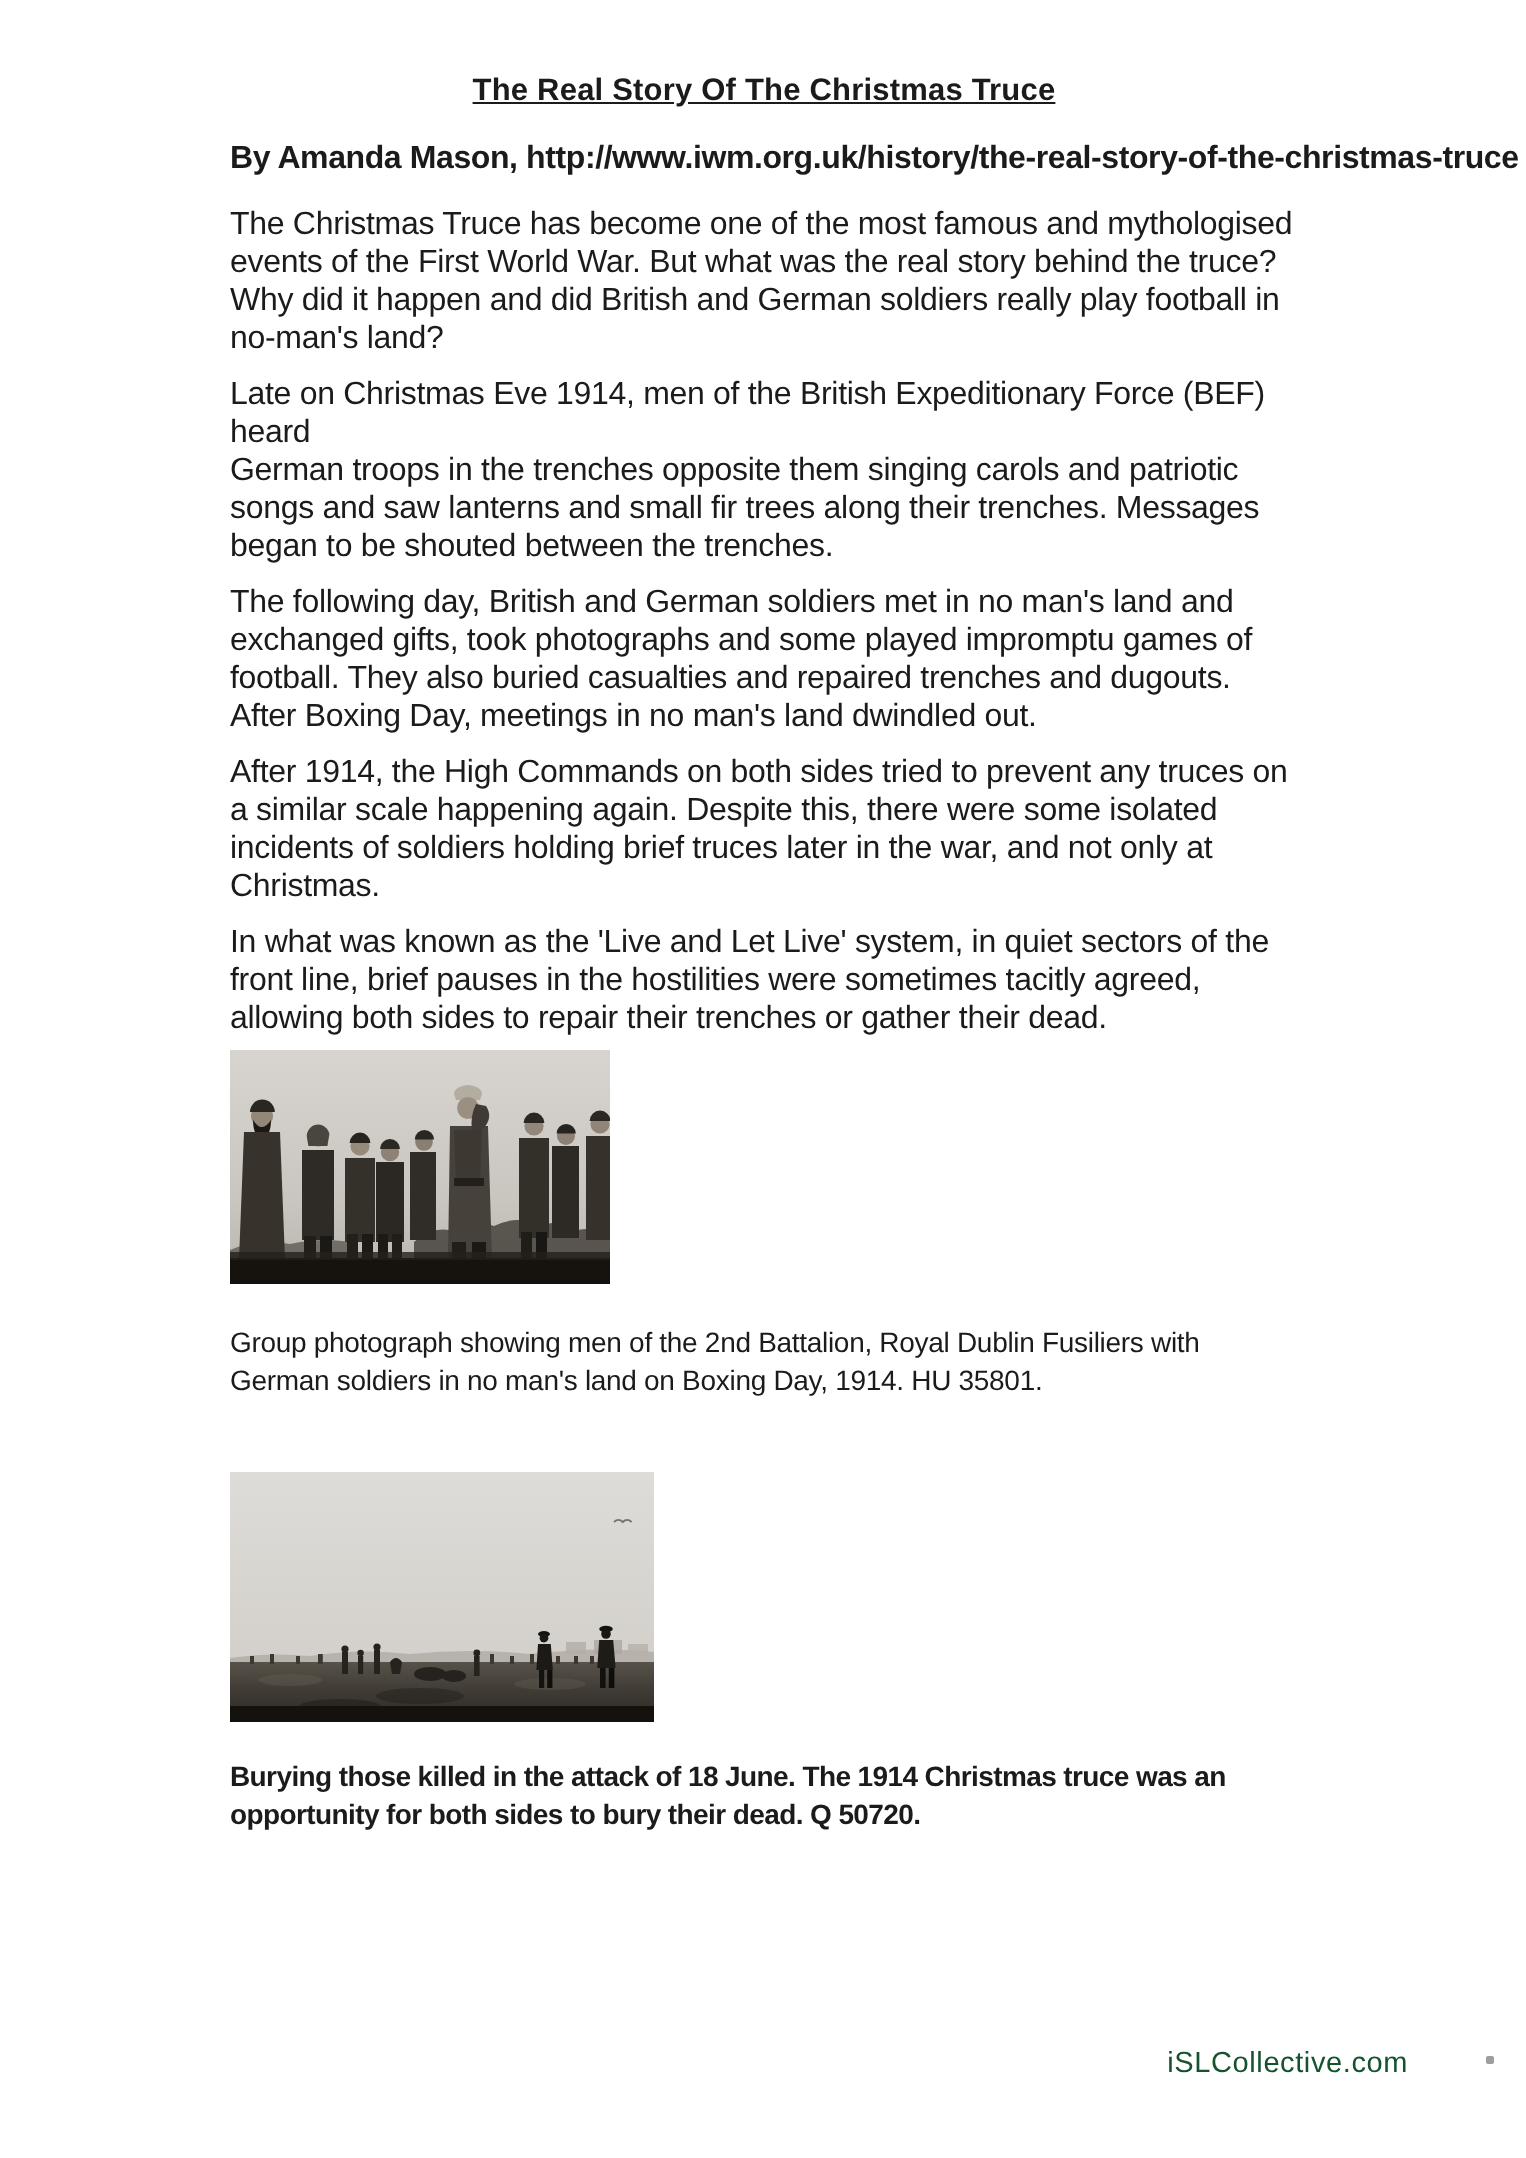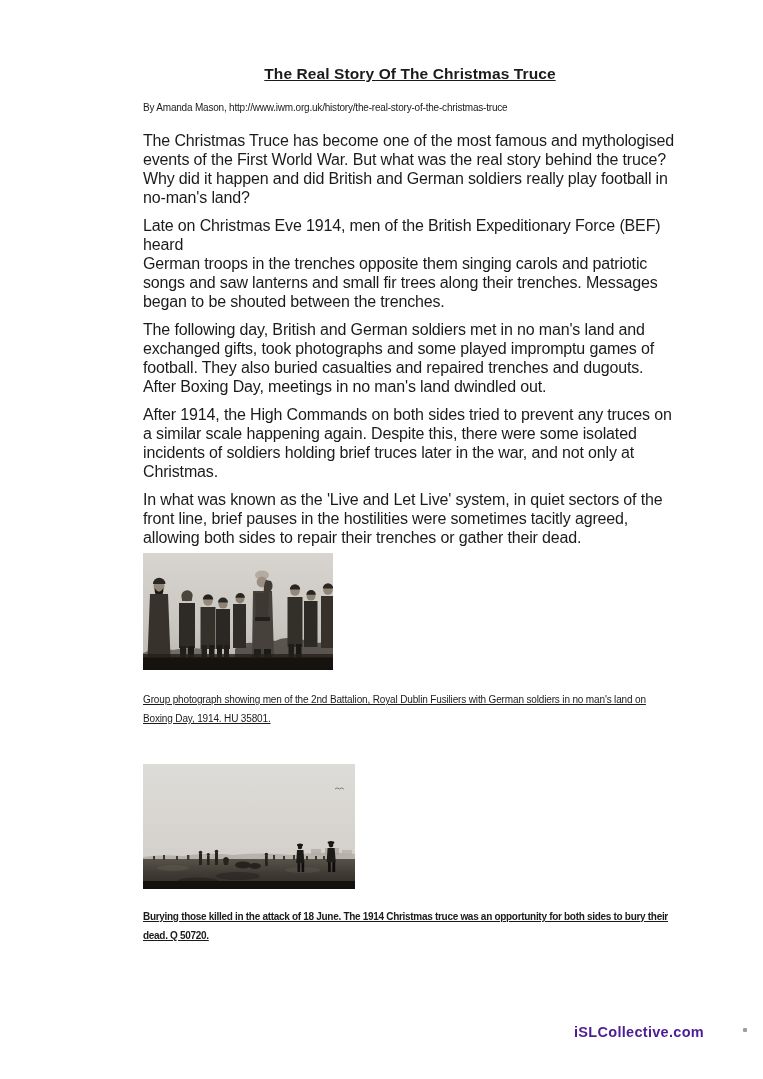--- a/index.html
+++ b/index.html
@@ -9,73 +9,72 @@
     background: #ffffff;
     font-family: "Liberation Sans", sans-serif;
     color: #1b1b1b;
     position: relative;
     overflow: hidden;
   }
   .page {
     position: absolute;
     left: 115px; top: 0;
     width: 534px;
-    padding-top: 64px;
-    margin-left: 28px;
+    padding-top: 36px;
   }
   .doc-title {
     font-size: 15.5px;
     font-weight: bold;
     text-decoration: underline;
     text-align: center;
     line-height: 20px;
     margin: 0;
     letter-spacing: 0.1px;
   }
   .byline {
-    font-size: 10px;
-    font-weight: normal;
+    font-size: 16px;
+    font-weight: bold;
     letter-spacing: -0.2px;
     white-space: nowrap;
     line-height: 16px;
     margin: 16px 0 0 0;
+    text-align: right;
   }
   .para {
     font-size: 16px;
     letter-spacing: -0.15px;
     line-height: 19px;
     margin: 9px 0 0 0;
     white-space: pre-line;
   }
   .photo {
     display: block;
     margin: 6px 0 0 0;
     border: none;
     border-bottom: 2px solid #111;
     padding: 0;
     background: #c9c6c0;
   }
   .photo svg { display: block; }
   .photo-1 { width: 190px; height: 117px; }
   .photo-2 { width: 212px; height: 125px; margin-top: 36px; }
   .caption {
-    font-size: 10px;
+    font-size: 14px;
     letter-spacing: -0.15px;
     line-height: 19px;
     margin: 20px 0 0 0;
-    text-decoration: underline;
   }
   .caption.bold { font-weight: bold; letter-spacing: -0.3px; margin-top: 18px; }
   .watermark {
     position: absolute;
     top: 1024px; right: 59px;
     font-size: 14.5px;
-    font-weight: bold;
+    font-weight: normal;
     letter-spacing: 0.3px;
-    color: #4c1d95;
+    color: #14532d;
   }
   .watermark-dot {
     position: absolute;
     left: 743px; top: 1028px;
     width: 4px; height: 4px;
     background: #9e9e9e;
     border-radius: 1px;
   }
 </style>
 </head>

